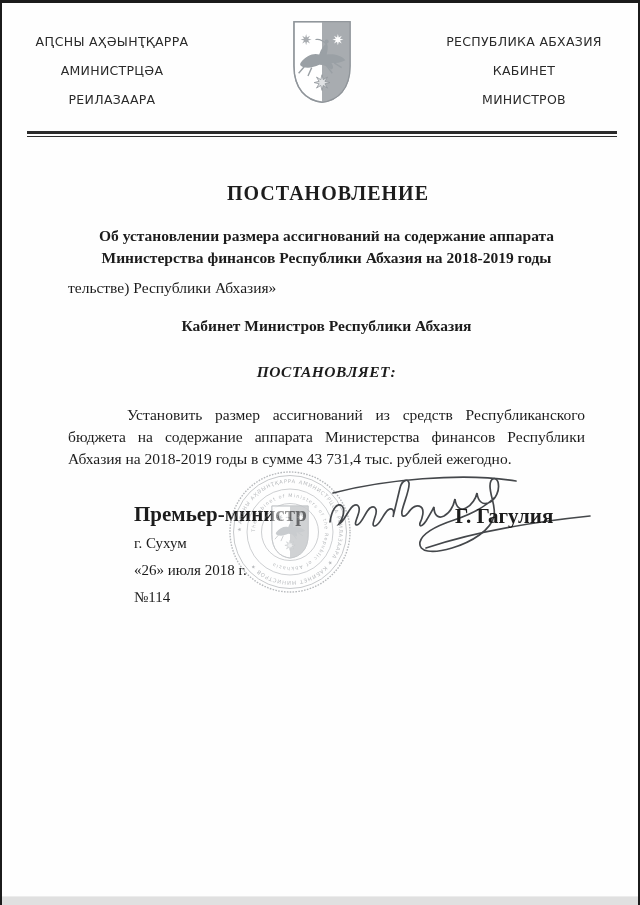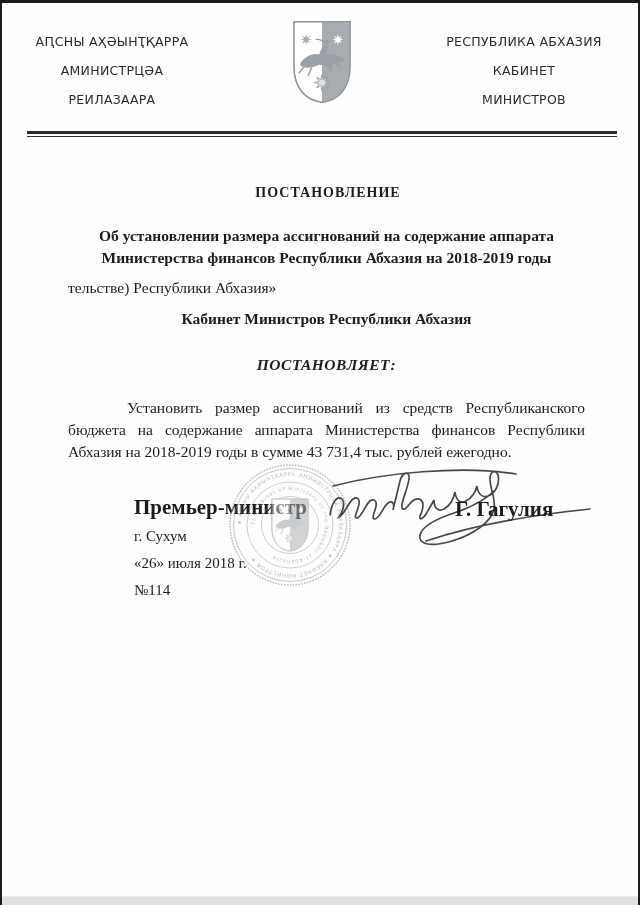--- a/index.html
+++ b/index.html
@@ -27,36 +27,36 @@
   .head-col.left{left:25px;}
   .head-col.right{left:437px;}
   .crest{position:absolute;left:289px;top:16px;}
   .rule{
     margin-left:25px;width:590px;height:2px;
     border-top:3px solid #2b2b2b;border-bottom:1px solid #2b2b2b;
   }
   
   .doc-title{
     margin:46px 0 0 16px;text-align:center;
-    font-size:14px;font-weight:bold;letter-spacing:1px;line-height:20px;
+    font-size:20px;font-weight:bold;letter-spacing:1px;line-height:20px;
   }
   .doc-subject{
     margin:22px 53px 0 66px;text-align:center;
     font-size:15.5px;font-weight:bold;line-height:22px;
   }
   .para{margin:0 53px 0 66px;font-size:15.5px;line-height:22px;}
   .para .jline{text-align:justify;text-align-last:justify;}
   .para .indent{padding-left:59px;}
   .p1{margin-top:8px;}
   .p2{margin-top:24px;}
   .center-bold{
     margin:0 53px 0 66px;text-align:center;
     font-size:15.5px;font-weight:bold;line-height:16px;
   }
-  .authority{margin-top:12px;}
+  .authority{margin-top:19px;}
   .resolves{margin-top:30px;letter-spacing:.5px;font-style:italic;}
   
   .sig-area{position:relative;height:220px;}
   .sig-label{
     position:absolute;font-size:21px;font-weight:bold;z-index:1;white-space:nowrap;
   }
   .pos-title{left:132px;top:32px;}
   .signer{left:453px;top:34px;z-index:4;}
   .sig-meta{
     position:absolute;left:132px;font-size:15px;z-index:1;white-space:nowrap;

